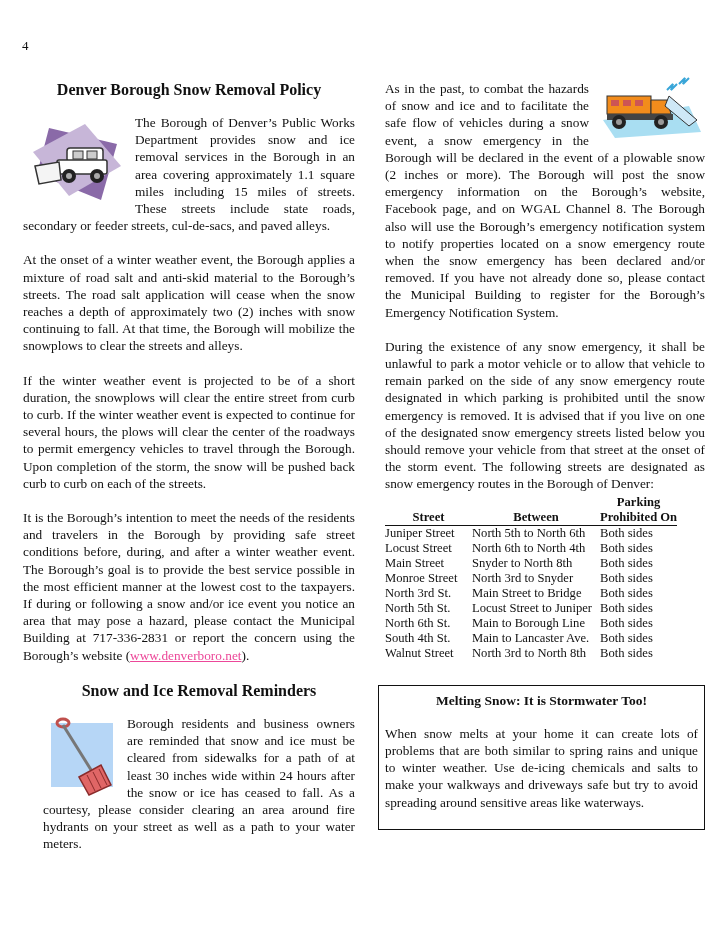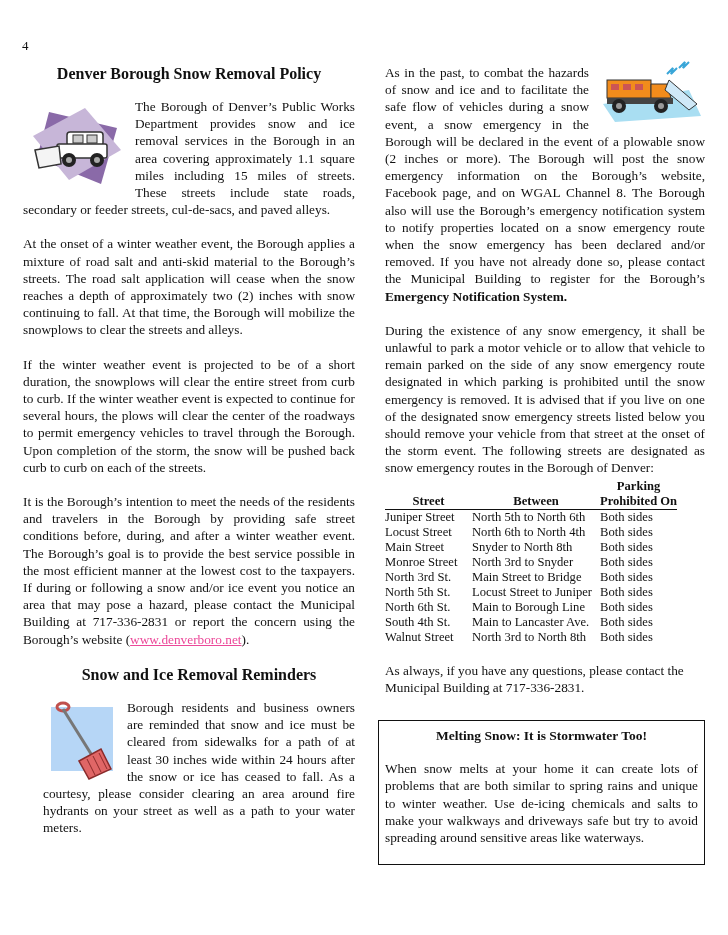--- a/index.html
+++ b/index.html
@@ -1,27 +1,27 @@
 <!DOCTYPE html>
 <html><head>
 <meta charset="utf-8">
 <style>
   html, body { margin:0; padding:0; background:#ffffff; }
   body { width:728px; height:935px; position:relative; overflow:hidden;
          font-family:"Liberation Serif", "DejaVu Serif", serif; color:#111; }
   .pagenum { position:absolute; left:22px; top:38px; font-size:13px; }
-  .col { position:absolute; top:64px; width:332px; font-size:13.3px; line-height:17.2px; }
+  .col { position:absolute; top:80px; width:332px; font-size:13.3px; line-height:17.2px; }
   .col.left { left:23px; }
   .col.right { left:385px; width:320px; }
   h2 { margin:0 0 14px 0; font-size:16px; font-weight:bold; text-align:center; line-height:20px; }
   p { margin:0 0 17px 0; text-align:justify; }
   .float-l { float:left; margin:2px 10px 2px 0; }
   .float-r { float:right; margin:-4px 0 2px 8px; }
   a { color:#ec4899; text-decoration:underline; }
-  .b { font-weight:bold; }
+  .b { font-weight:normal; }
   table { border-collapse:collapse; font-size:12.6px; line-height:15px; margin-top:-4px; }
   th { text-align:center; font-weight:bold; vertical-align:bottom; padding:0; }
   th.ul { border-bottom:1.5px solid #111; }
   td { padding:0; white-space:nowrap; }
   .box { border:1.5px solid #111; padding:6px 6px 18px 6px; margin-top:24px; }
   .box h3 { margin:0 0 16px 0; font-size:13.5px; text-align:center; }
   .box p { margin:0; }
 </style>
 </head>
 <body>
@@ -144,20 +144,19 @@
             <td>Both sides</td>
           </tr>
         <tr>
             <td>Walnut Street</td>
             <td>North 3rd to North 8th</td>
             <td>Both sides</td>
           </tr>
       </tbody>
     </table>
 
-    <p style="margin-top:17px;margin-bottom:0;text-align:left;">As always, if you have any questions, please contact the Municipal Building at 717-336-2831.</p>
   </section>
 
   <section class="box" style="margin-left:-7px;">
     <h3>Melting Snow: It is Stormwater Too!</h3>
     <p>When snow melts at your home it can create lots of problems that are both similar to spring rains and unique to winter weather.  Use de-icing chemicals and salts to make your walkways and driveways safe but try to avoid spreading around sensitive areas like waterways.</p>
   </section>
 </div>
 
 </body></html>

